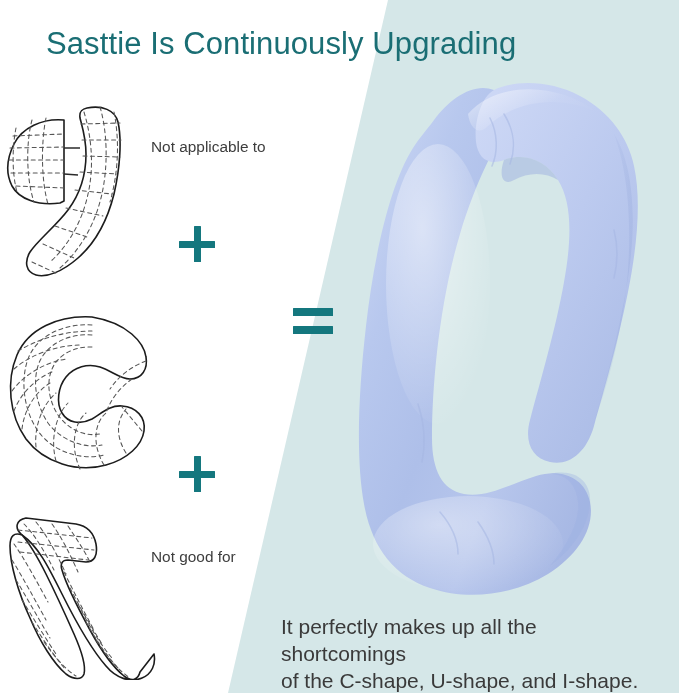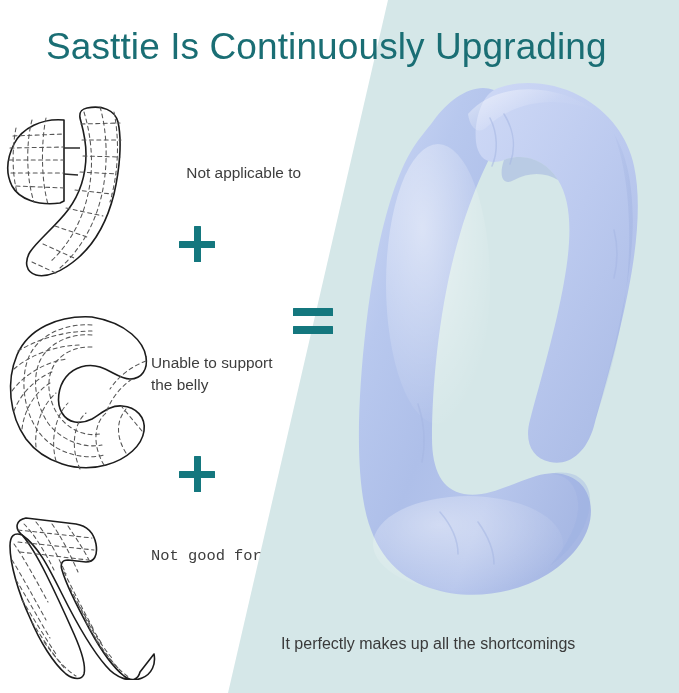--- a/index.html
+++ b/index.html
@@ -27,21 +27,21 @@
     inset: 0;
     background: #d5e7e8;
     clip-path: polygon(388px 0px, 679px 0px, 679px 693px, 228px 693px);
   }
 
   
   .title {
     position: absolute;
     left: 46px;
     top: 26px;
-    font-size: 37px;
+    font-size: 31px;
     letter-spacing: 0.1px;
     color: #1a6e74;
     white-space: nowrap;
     font-weight: 400;
     text-align: right;
   }
 
   
   .wire {
     position: absolute;
@@ -71,23 +71,23 @@
   .wire-u { left: 4px;  top: 500px; }
 
   
   .side-label {
     position: absolute;
     font-size: 15.4px;
     line-height: 21.5px;
     color: #3d3d3d;
     width: 150px;
   }
-  .label-1 { left: 151px; top: 162px; text-align: right; }
+  .label-1 { left: 151px; top: 136px; }
   .label-2 { left: 151px; top: 352px; }
-  .label-3 { left: 151px; top: 546px; font-family: Liberation Mono, monospace; }
+  .label-3 { left: 151px; top: 546px; }
 
   
   .op-plus {
     position: absolute;
     width: 36px;
     height: 36px;
   }
   .op-plus::before,
   .op-plus::after {
     content: "";
@@ -131,23 +131,23 @@
     top: 74px;
     width: 361px;
     height: 545px;
   }
   .product svg { display: block; }
 
   
   .caption {
     position: absolute;
     left: 281px;
-    top: 630px;
+    top: 613px;
     width: 380px;
-    font-size: 16px;
+    font-size: 21px;
     line-height: 27px;
     color: #3a3a3a;
   }
 </style>
 </head>
 <body>
 
 <div id="infographic">
 
   <div class="bg-left"></div>
@@ -237,24 +237,20 @@
         <path d="M66 88 C76 108 88 128 98 144"></path>
         <path d="M74 104 C84 124 96 144 108 158"></path>
         <path d="M82 122 C92 140 104 158 116 170"></path>
         <path d="M92 140 C102 156 114 170 126 178"></path>
       </g>
     </svg>
   </div>
 
   <div class="side-label label-1">
     <div>Not applicable to</div>
-  </div>
-  <div class="side-label label-2">
-    <div>Unable to support</div>
-    <div>the belly</div>
   </div>
   <div class="side-label label-3">
     <div>Not good for</div>
   </div>
 
   <div class="op-plus plus-1"></div>
   <div class="op-plus plus-2"></div>
   <div class="op-equals">
     <span></span>
     <span></span>
@@ -337,15 +333,16 @@
         <path d="M100 330 C106 348 108 368 104 388"></path>
         <path d="M122 438 C134 452 140 466 140 480"></path>
         <path d="M160 448 C170 462 176 476 176 490"></path>
         <path d="M296 156 C300 172 300 188 296 204"></path>
       </g>
     </svg>
   </div>
 
   <div class="caption">
     <div>It perfectly makes up all the shortcomings</div>
+    <div>of the C-shape, U-shape, and I-shape.</div>
   </div>
 
 </div>
 
 </body></html>

